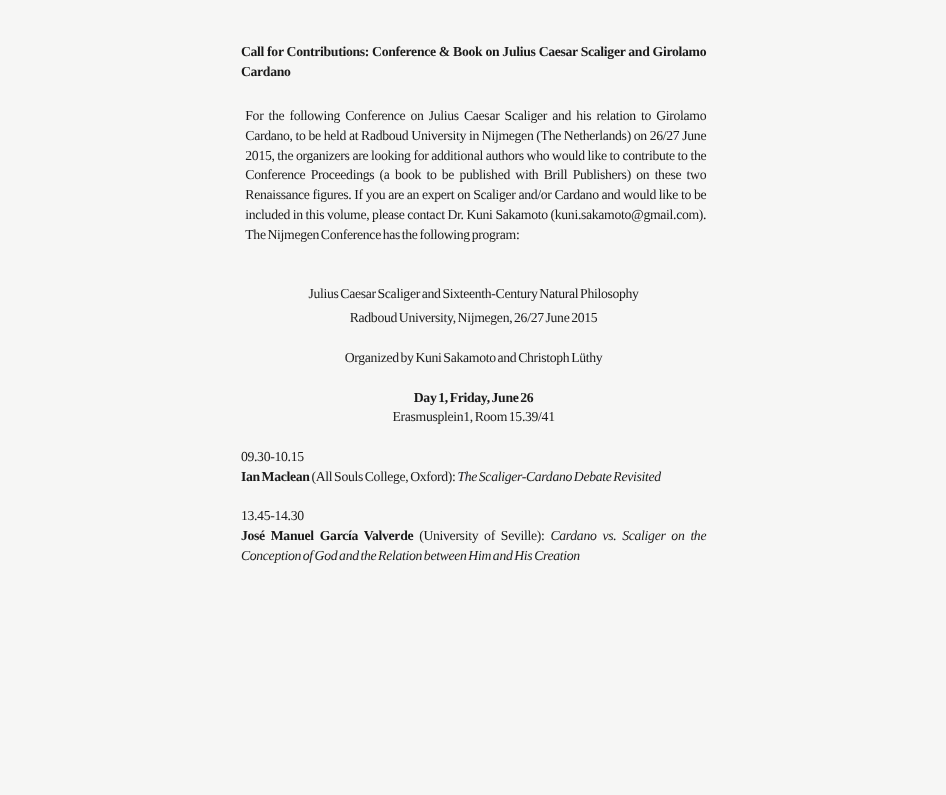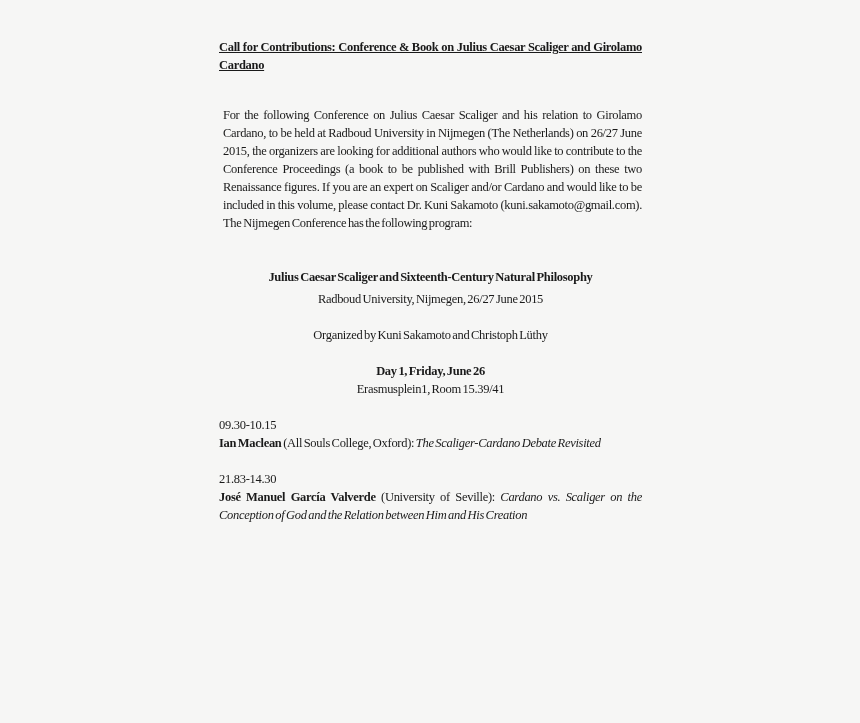--- a/index.html
+++ b/index.html
@@ -25,35 +25,34 @@
   .column {
     position: absolute;
     left: 219px;
     top: 38px;
     width: 423px;
   }
   .doc-title {
     font-size: 12.5px;
     font-weight: bold;
     text-align: justify;
-    margin: 0 0 32px 0;
-    text-decoration: underline;
+    margin: 0 0 22px 0;
   }
   .intro {
     text-align: justify;
     margin: 0 0 36px 4px;
   }
   .center {
     text-align: center;
   }
   .conf-head {
     margin: 0 0 18px 0;
   }
   .conf-title {
-    font-weight: bold;
+    font-weight: normal;
     margin: 0;
   }
   .conf-venue {
     margin: 4px;
   }
   .organizers {
     margin: 10px 0 18px 0;
   }
   .day-head {
     margin: 0 0 18px 0;
@@ -105,18 +104,18 @@
     </div>
 
     <div class="session">
       <p class="session-time">09.30-10.15</p>
       <p class="session-body"><span class="speaker">Ian Maclean</span><span> (All Souls College, Oxford): </span><span class="talk-title">The Scaliger-Cardano Debate Revisited</span></p>
     </div>
 
 
 
     <div class="session">
-      <p class="session-time">21.83-14.30</p>
+      <p class="session-time">13.45-14.30</p>
       <p class="session-body"><span class="speaker">José Manuel García Valverde</span><span> (University of Seville): </span><span class="talk-title">Cardano vs. Scaliger on the Conception of God and the Relation between Him and His Creation</span></p>
     </div>
 
   </div>
 </div>
 
 </body></html>

